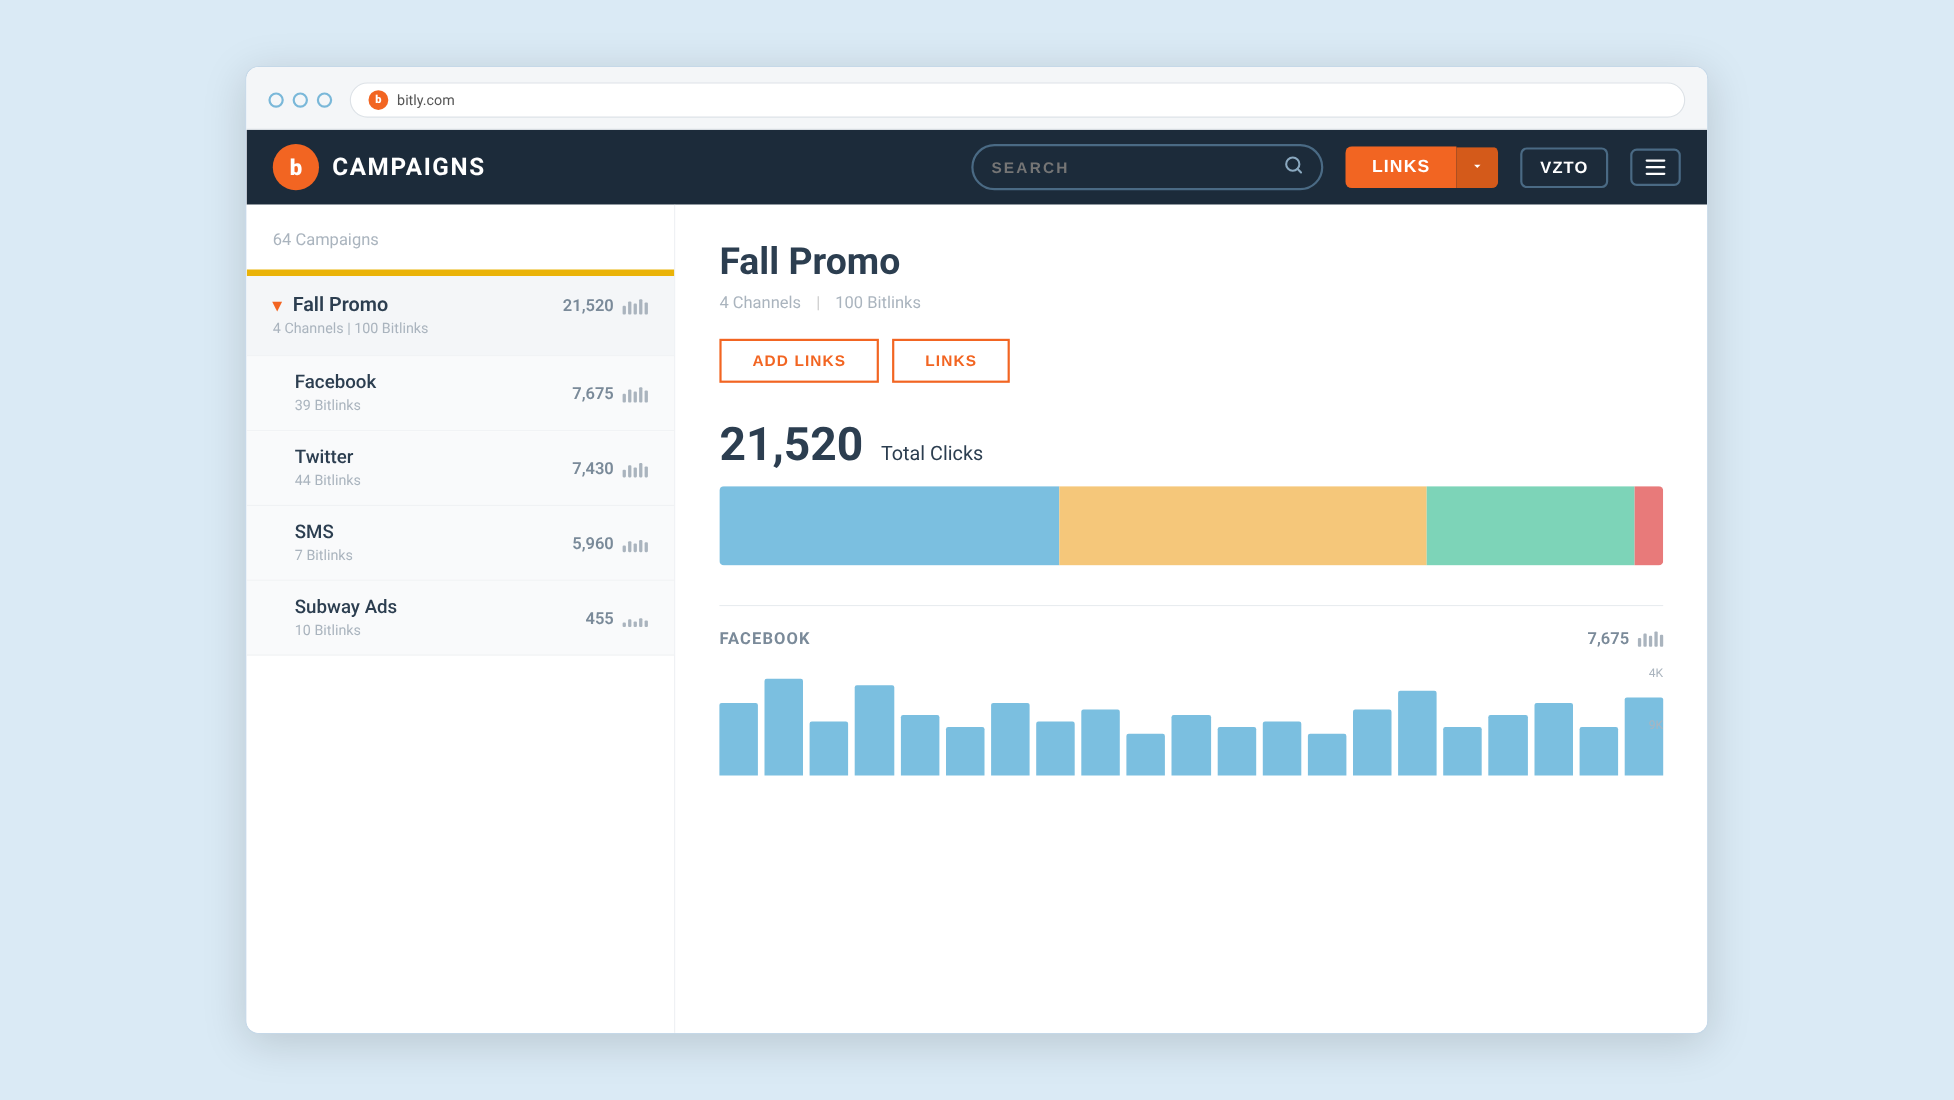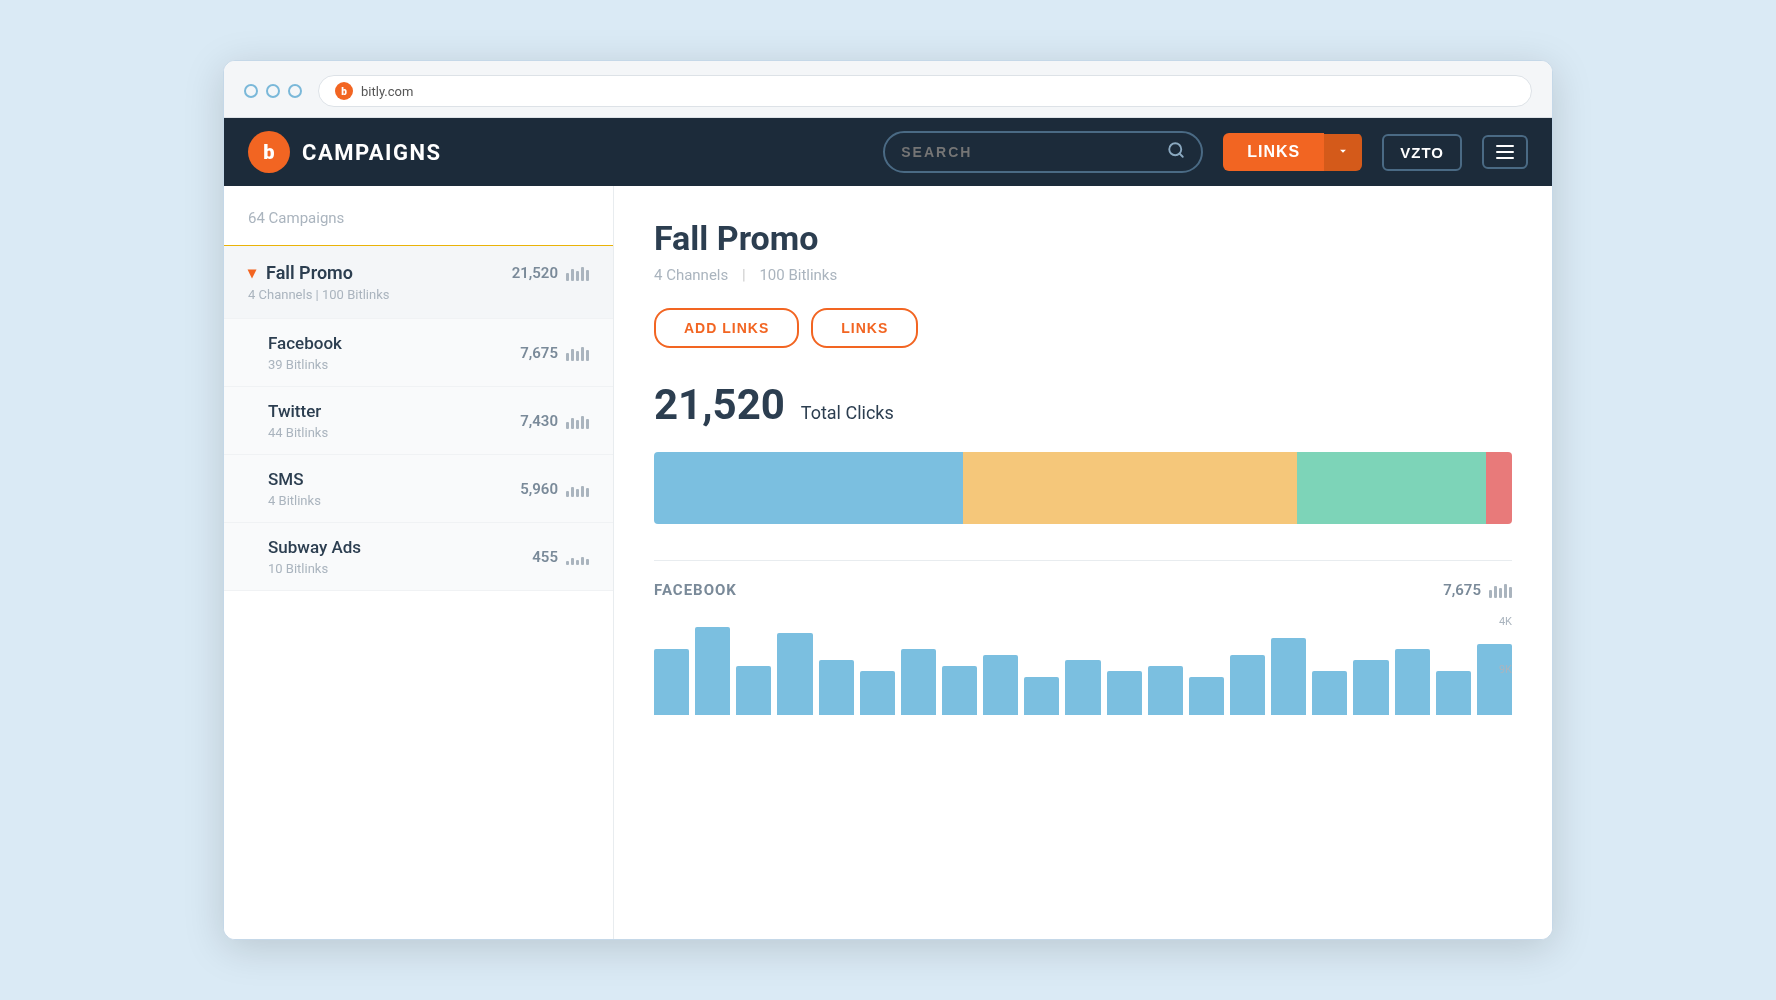--- a/index.html
+++ b/index.html
@@ -203,21 +203,21 @@
     
     .sidebar {
       width: 390px;
       background: #fff;
       border-right: 1px solid #e8ecef;
       overflow-y: auto;
       flex-shrink: 0;
     }
     .sidebar-header {
       padding: 22px 24px 18px;
-      border-bottom: 1px solid #eab308;
+      border-bottom: 6px solid #eab308;
     }
     .sidebar-count {
       color: #aab4be;
       font-size: 15px;
       font-weight: 400;
     }
     .campaign-item {
       padding: 16px 24px;
       border-bottom: 1px solid #f0f2f4;
       cursor: pointer;
@@ -316,26 +316,26 @@
       gap: 12px;
       margin-bottom: 32px;
     }
     .btn-outline {
       background: transparent;
       border: 2px solid #f26522;
       color: #f26522;
       font-size: 14px;
       font-weight: 700;
       padding: 10px 28px;
-      border-radius: 16px;
+      border-radius: 0;
       cursor: pointer;
       letter-spacing: 1px;
     }
     .clicks-section {
-      margin-bottom: 23px;
+      margin-bottom: 13px;
     }
     .clicks-number {
       font-size: 42px;
       font-weight: 700;
       color: #2c3e50;
       display: inline;
     }
     .clicks-label {
       font-size: 18px;
       font-weight: 400;
@@ -511,21 +511,21 @@
               <div class="bar" style="height:9px"></div>
               <div class="bar" style="height:13px"></div>
               <div class="bar" style="height:10px"></div>
             </div>
           </div>
         </div>
 
         <div class="channel-item">
           <div>
             <div class="channel-name">SMS</div>
-            <div class="channel-meta">4 Bitlinks</div>
+            <div class="channel-meta">7 Bitlinks</div>
           </div>
           <div class="campaign-stats">
             <span class="stat-number">5,960</span>
             <div class="bars-icon">
               <div class="bar" style="height:6px"></div>
               <div class="bar" style="height:10px"></div>
               <div class="bar" style="height:8px"></div>
               <div class="bar" style="height:11px"></div>
               <div class="bar" style="height:9px"></div>
             </div>

